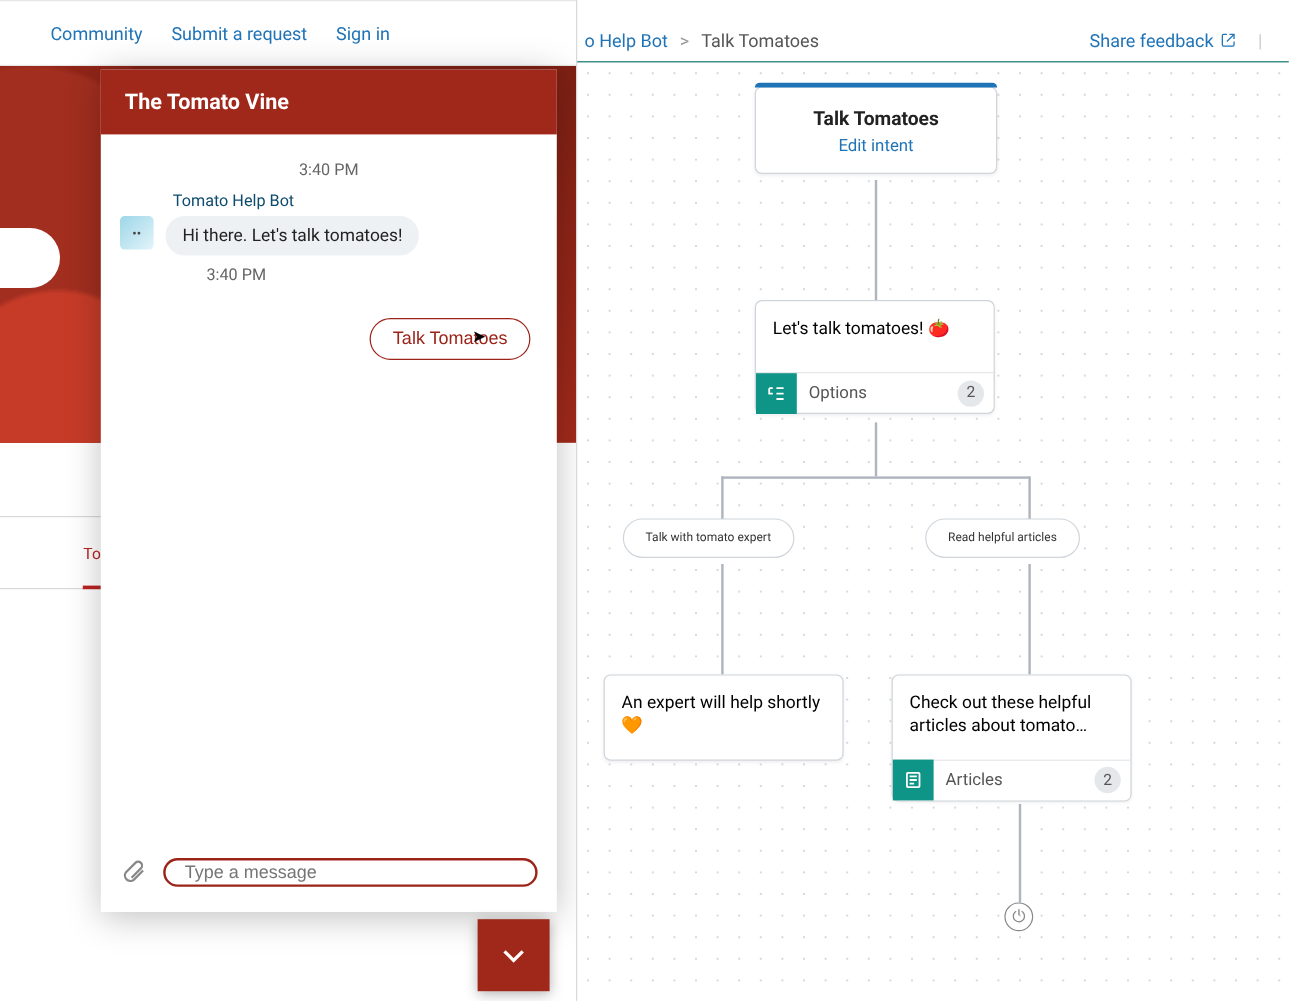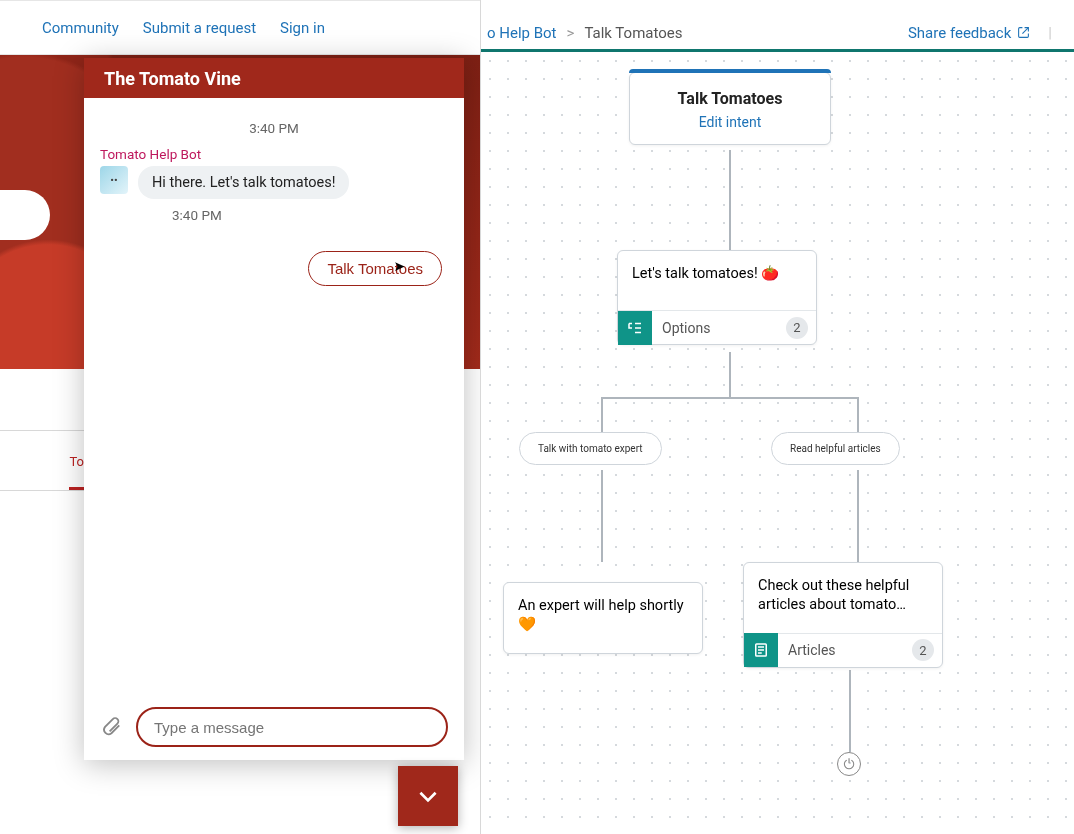--- a/index.html
+++ b/index.html
@@ -34,27 +34,27 @@
   }
   .hc-tabbar span { color: #b22; font-size: 13px; border-bottom: 3px solid #b22; padding-bottom: 18px;}
 
   
   .widget {
     position: absolute; left: 84px; top: 58px; width: 380px; height: 702px;
     background: #fff; box-shadow: 0 4px 28px rgba(0,0,0,.25);
     display: flex; flex-direction: column;
   }
   .widget-header {
-    background: #a0281b; color: #fff; height: 40px;
+    background: #a0281b; color: #fff; height: 54px;
     display: flex; align-items: center; padding: 0 20px;
     font-size: 18px; font-weight: 700; text-align: center;
   }
   .widget-body { flex: 1; padding: 12px 16px; font-size: 14.5px; color: #222; }
   .ts-center { text-align: center; color: #666; font-size: 13.5px; margin: 10px 0; }
-  .bot-name { font-size: 13.5px; color: #be185d; margin-bottom: 4px; }
+  .bot-name { font-size: 13.5px; color: #0c4a6e; margin-left: 44px; margin-bottom: 4px; }
   .msg-row { display: flex; align-items: flex-start; gap: 10px; }
   .avatar {
     width: 28px; height: 28px; border-radius: 4px;
     background: linear-gradient(135deg,#9dd6e8,#e3f4fa);
     display: flex; align-items: center; justify-content: center; font-size: 11px; color:#444;
   }
   .bubble {
     background: #eef1f3; border-radius: 16px; padding: 8px 14px;
   }
   .ts-left { font-size: 13.5px; color: #666; margin: 8px 0 0 72px; }
@@ -66,37 +66,37 @@
   }
   .cursor {
     position: absolute; top: 6px; left: 84px; font-size: 14px; color: #000;
   }
   .widget-footer {
     height: 58px; display: flex; align-items: center; gap: 14px; padding: 0 16px 8px 16px;
   }
   .attach { color: #888; }
   .attach svg { width: 22px; height: 22px; }
   .msg-input {
-    flex: 1; height: 40px; border: 2px solid #9b2318; border-radius: 22px;
+    flex: 1; height: 24px; border: 2px solid #9b2318; border-radius: 22px;
     padding: 0 16px; font-size: 15px; color: #888; outline: none;
   }
   .launcher {
     position: absolute; left: 398px; top: 766px; width: 60px; height: 60px;
     background: #a0281b; display: flex; align-items: center; justify-content: center;
     box-shadow: 0 2px 10px rgba(0,0,0,.3);
   }
   .launcher svg { width: 26px; height: 26px; stroke: #fff; stroke-width: 2.5; fill: none; }
 
   
   .builder {
     position: absolute; left: 480px; top: 0; right: 0; bottom: 0;
     border-left: 1px solid #d8d8d8; background: #fff;
   }
   .builder-top {
-    height: 52px; border-bottom: 3px solid #0f766e;
+    height: 52px; border-bottom: 1px solid #0f766e;
     display: flex; align-items: center; justify-content: space-between;
     padding: 16px 22px 0 6px; font-size: 15px;
   }
   .crumbs { display: flex; align-items: center; gap: 10px; color: #555;}
   .crumbs .link { color: #1f73b7; }
   .crumbs .sep { color: #999; }
   .share { color: #1f73b7; display: flex; align-items: center; gap: 6px; }
   .share-sep { color: #ccc; margin-left: 18px; }
   .ext-icon { width: 13px; height: 13px; }
 
@@ -113,21 +113,21 @@
     box-shadow: 0 1px 3px rgba(0,0,0,.06); width: 200px;
   }
   .root-card { left: 148px; top: 20px; width: 202px; text-align: center; padding: 16px 10px 14px; }
   .root-card::before {
     content:""; position:absolute; left:-1px; right:-1px; top:-4px; height:4px;
     background:#1f73b7; border-radius:4px 4px 0 0;
   }
   .root-title { font-weight: 700; font-size: 16px; color:#222; }
   .root-link { color:#1f73b7; font-size: 14px; margin-top: 6px; display:block; }
 
-  .step-card { left: 136px; top: 198px; }
+  .step-card { left: 148px; top: 198px; }
   .step-body { padding: 14px 14px 28px; font-size: 14.5px; min-height: 54px;}
   .step-footer {
     height: 34px; border-top: 1px solid #e3e7ea; display:flex; align-items:center;
     font-size: 14px; color:#555;
   }
   .step-footer .ficon {
     width: 34px; height: 34px; display:flex; align-items:center; justify-content:center;
     color:#fff;
   }
   .ic-teal { background:#0f9488; }
@@ -144,21 +144,21 @@
     font-style: italic; font-family: Georgia, serif;
   }
 
   .pill {
     position:absolute; background:#fff; border:1px solid #cfd5db; border-radius: 20px;
     padding: 10px 18px; font-size: 10px; color:#333; white-space:nowrap;
   }
   .pill-left { left: 38px; top: 380px; }
   .pill-right { left: 290px; top: 380px; }
 
-  .leaf-left { left: 22px; top: 530px; }
+  .leaf-left { left: 22px; top: 510px; }
   .leaf-right { left: 262px; top: 510px; }
   .leaf-body { padding: 14px 14px 18px; font-size: 14.5px; min-height: 58px; line-height:1.3;}
 
   .end-circle {
     position:absolute; left: 356px; top: 700px; width:24px;height:24px;border:1.5px solid #888;border-radius:50%;
     display:flex;align-items:center;justify-content:center;color:#888;font-size:14px;
   }
 
   
   .v { position:absolute; width:1.5px; background:#aeb5bc; }

